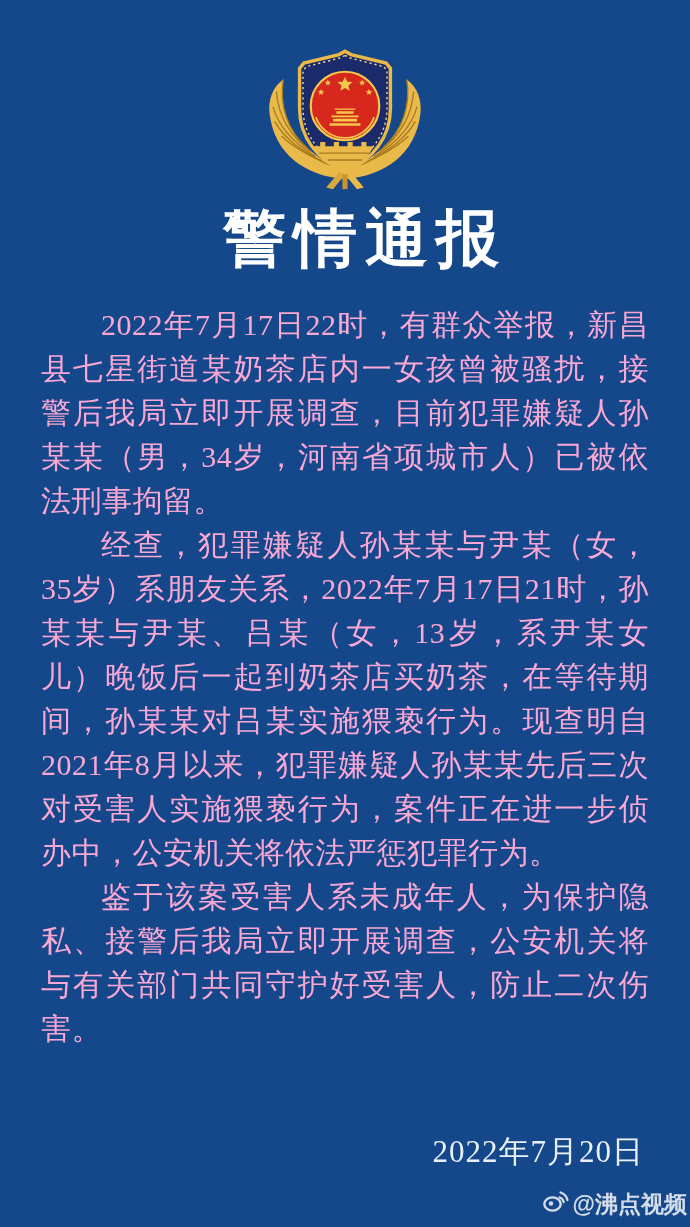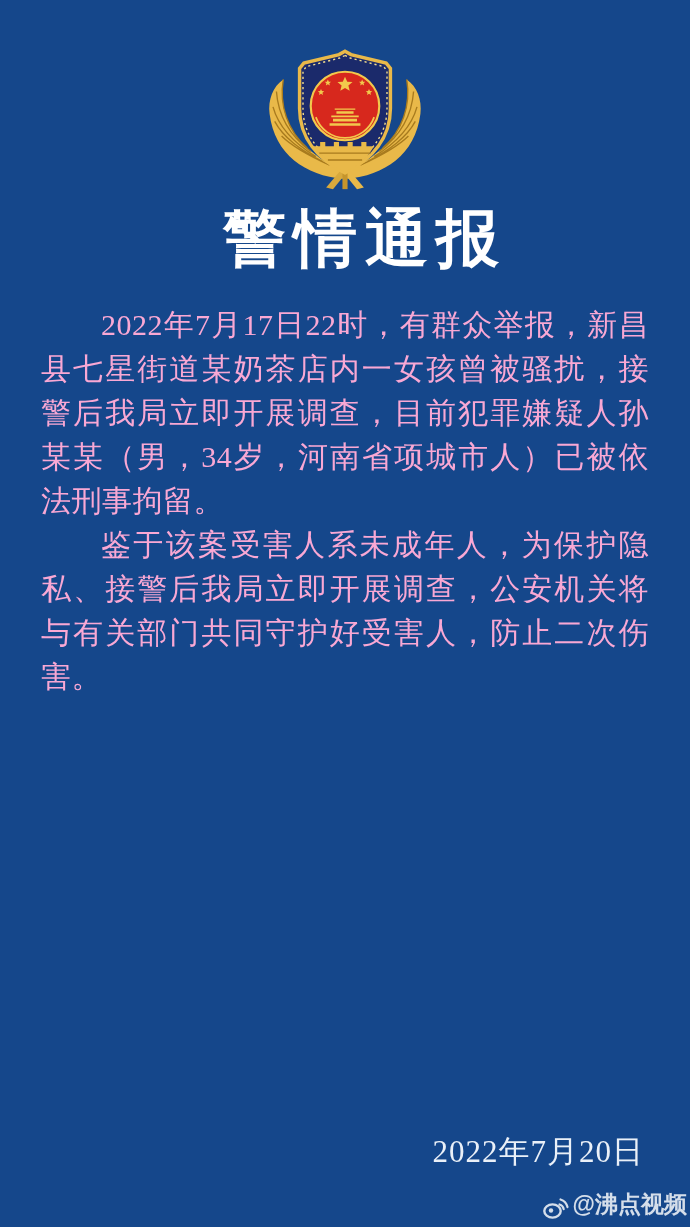--- a/index.html
+++ b/index.html
@@ -61,21 +61,21 @@
     color: #EAF0F8;
     font-size: 31px;
     line-height: 52px;
     letter-spacing: 1px;
   }
   .watermark {
     position: absolute;
     right: 3px;
     bottom: 7px;
     display: flex;
-    align-items: flex-end;
+    align-items: flex-start;
     gap: 4px;
     color: rgba(255,255,255,0.82);
     font-size: 23px;
     font-family: "Liberation Sans", "DejaVu Sans", sans-serif;
     font-weight: 700;
   }
   .watermark svg { display: block; }
 </style>
 </head>
 <body>
@@ -124,20 +124,21 @@
         <path d="M62,124 h9 v-5 h6 v5 h10 v-5 h6 v5 h10 v-5 h6 v5 h10 v-5 h6 v5 h9 l-8,12 c-8,8 -16,13 -26,18 c-10,-5 -18,-10 -26,-18 Z" fill="#E9B949"></path>
         <path d="M70,132 h60 M80,140 h40" stroke="#A87B1E" stroke-width="1.5"></path>
       </g>
     </svg>
   </div>
 
   <h1 class="title">警情通报</h1>
 
   <div class="body-text">
     <p>2022年7月17日22时，有群众举报，新昌县七星街道某奶茶店内一女孩曾被骚扰，接警后我局立即开展调查，目前犯罪嫌疑人孙某某（男，34岁，河南省项城市人）已被依法刑事拘留。</p>
+    <p>经查，犯罪嫌疑人孙某某与尹某（女，35岁）系朋友关系，2022年7月17日21时，孙某某与尹某、吕某（女，13岁，系尹某女儿）晚饭后一起到奶茶店买奶茶，在等待期间，孙某某对吕某实施猥亵行为。现查明自2021年8月以来，犯罪嫌疑人孙某某先后三次对受害人实施猥亵行为，案件正在进一步侦办中，公安机关将依法严惩犯罪行为。</p>
     <p>鉴于该案受害人系未成年人，为保护隐私、接警后我局立即开展调查，公安机关将与有关部门共同守护好受害人，防止二次伤害。</p>
   </div>
 
   <div class="signature">
     <div>2022年7月20日</div>
   </div>
 
   <div class="watermark">
     <span>
       <svg width="27" height="24" viewBox="0 0 27 24">

